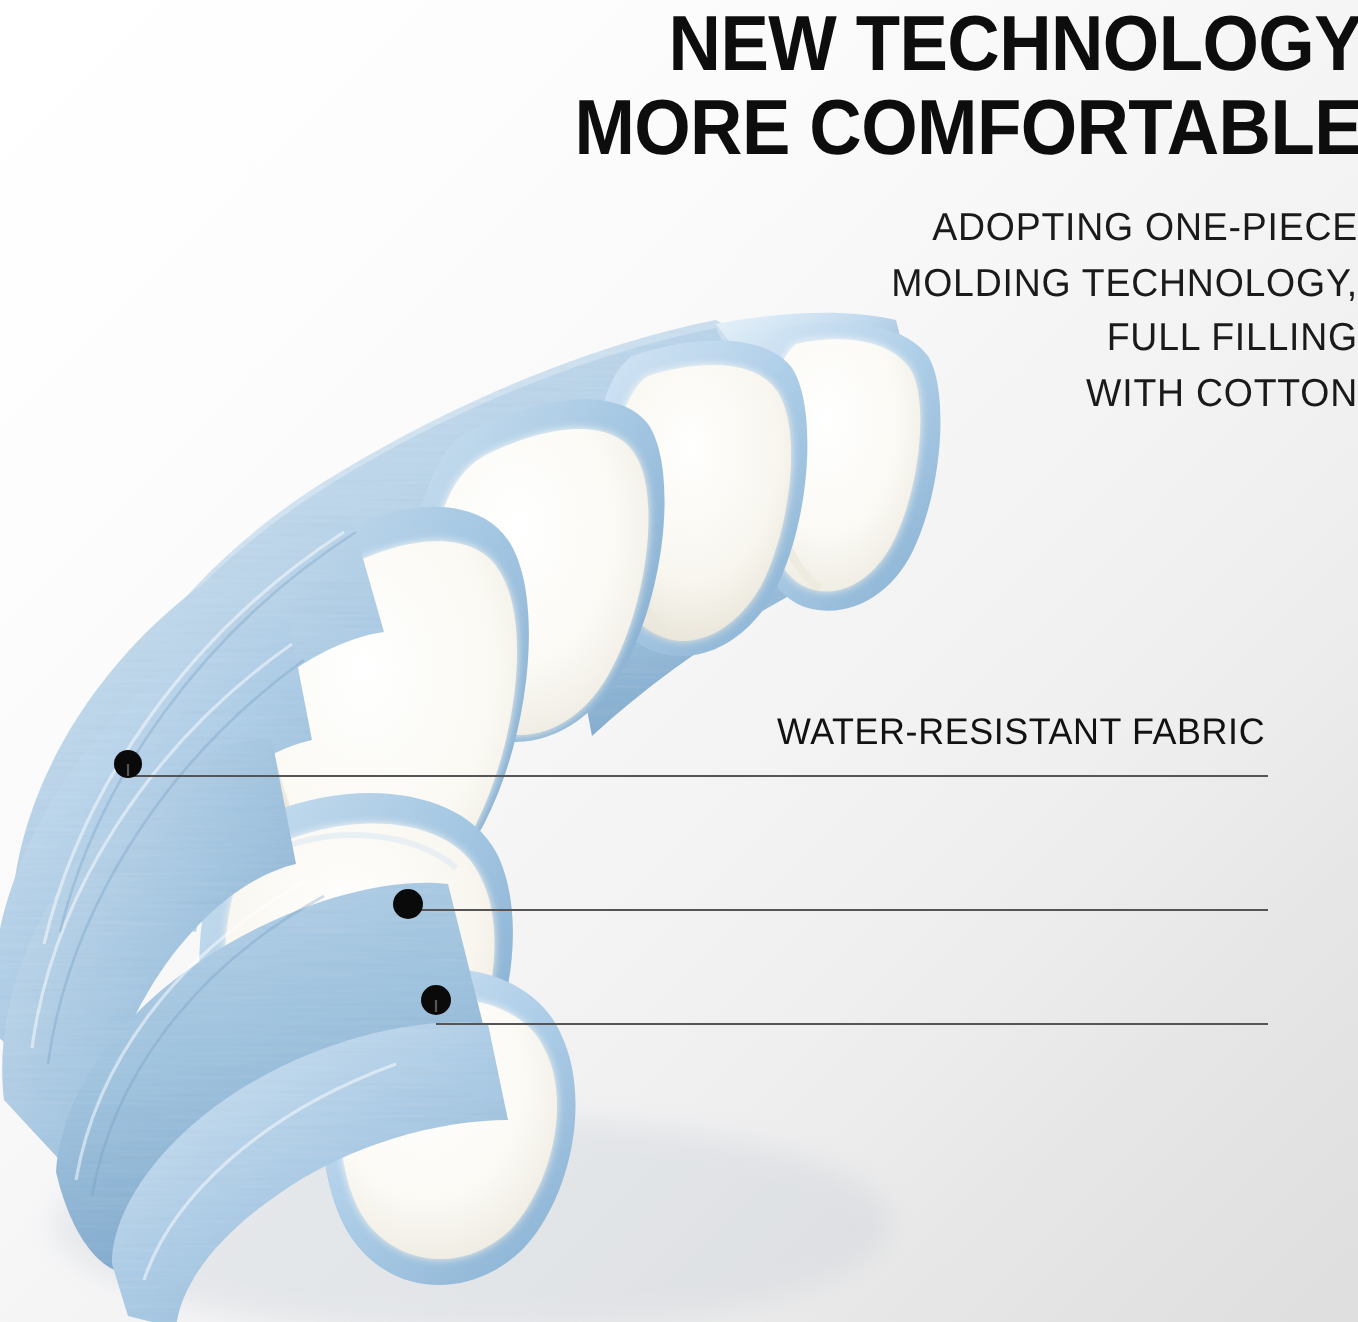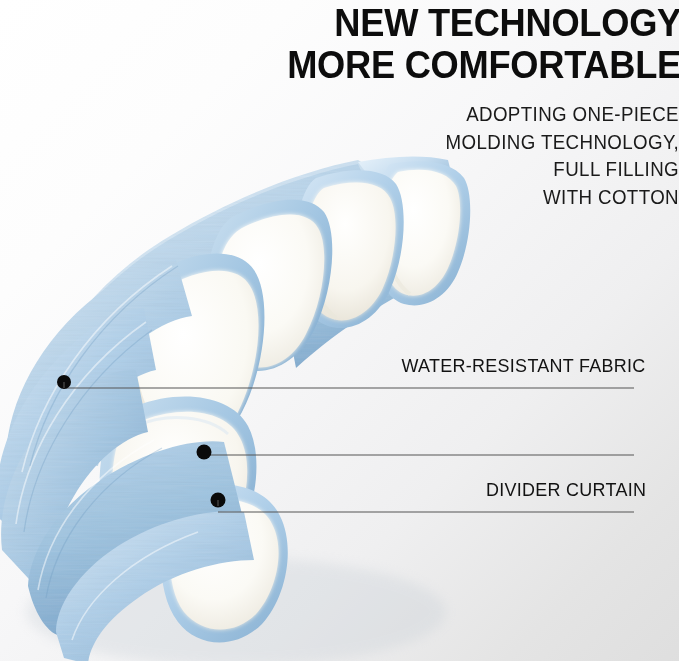--- a/index.html
+++ b/index.html
@@ -62,21 +62,21 @@
     line-height: 1.42;
     letter-spacing: 0.4px;
     transform: scaleX(0.96);
     transform-origin: right top;
   }
   .subtitle .line { display: block; white-space: nowrap; }
 
   
   .callout {
     position: absolute;
-    right: 49px;
+    right: 62px;
   }
   .callout .callout-text {
     display: block;
     color: #121212;
     font-size: 18.5px;
     letter-spacing: 0.3px;
     white-space: nowrap;
     transform: scaleX(0.97);
     transform-origin: right bottom;
     padding-bottom: 5px;
@@ -390,23 +390,20 @@
   <div class="subtitle">
     <span class="line">ADOPTING ONE-PIECE</span>
     <span class="line">MOLDING TECHNOLOGY,</span>
     <span class="line">FULL FILLING</span>
     <span class="line">WITH COTTON</span>
   </div>
 
   <div class="callout" id="callout-fabric">
     <span class="callout-text">WATER-RESISTANT FABRIC</span>
   </div>
-  <div class="callout" id="callout-divider">
-    <span class="callout-text">DIVIDER CURTAIN</span>
-  </div>
 
   <svg id="leader-overlay" viewBox="0 0 679 661" xmlns="http://www.w3.org/2000/svg">
 
     <line id="rule-0" x1="64" y1="388" x2="634" y2="388" stroke="#555555" stroke-width="1.1"></line>
     <circle id="dot-0" cx="64" cy="382" r="7" fill="#0a0a0a"></circle>
     <line x1="64" y1="382" x2="64" y2="388" stroke="#555555" stroke-width="1.1"></line>
 
     <line id="rule-1" x1="204" y1="455" x2="634" y2="455" stroke="#555555" stroke-width="1.1"></line>
     <circle id="dot-1" cx="204" cy="452" r="7.5" fill="#0a0a0a"></circle>
 

